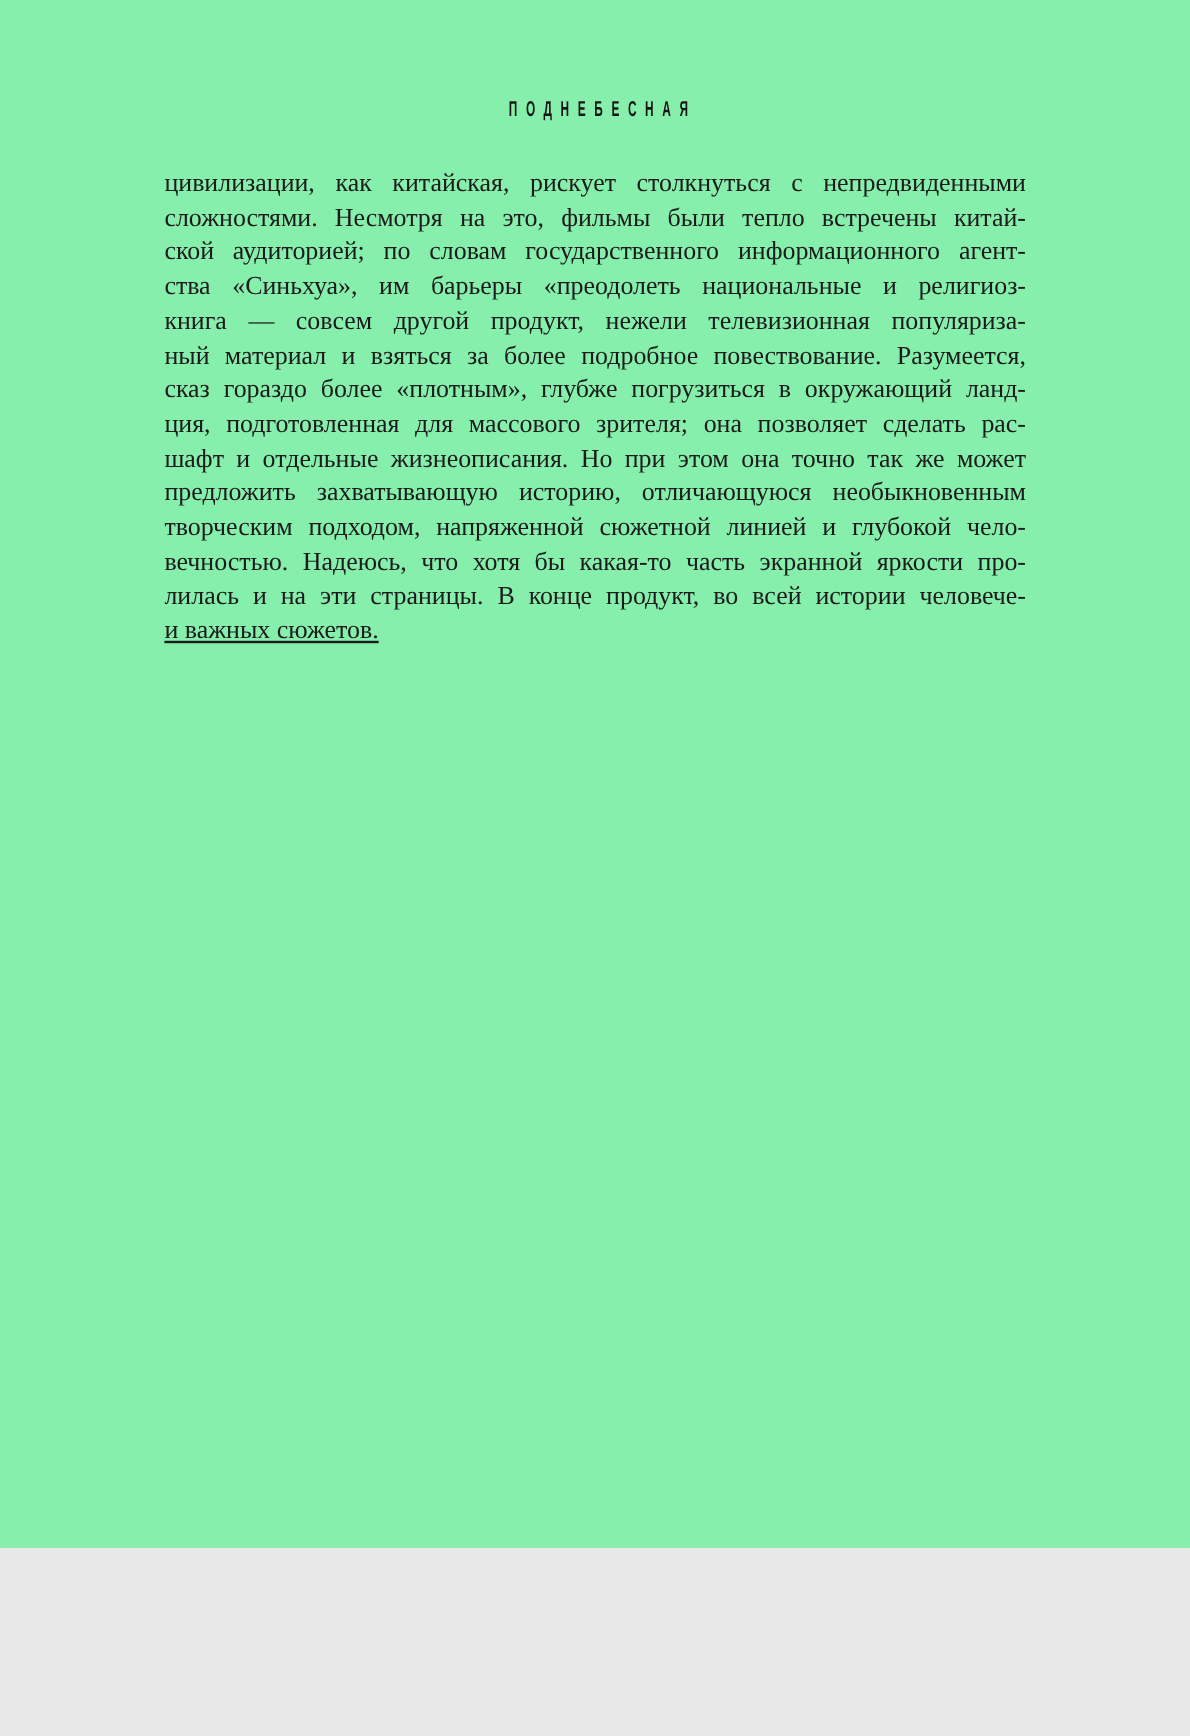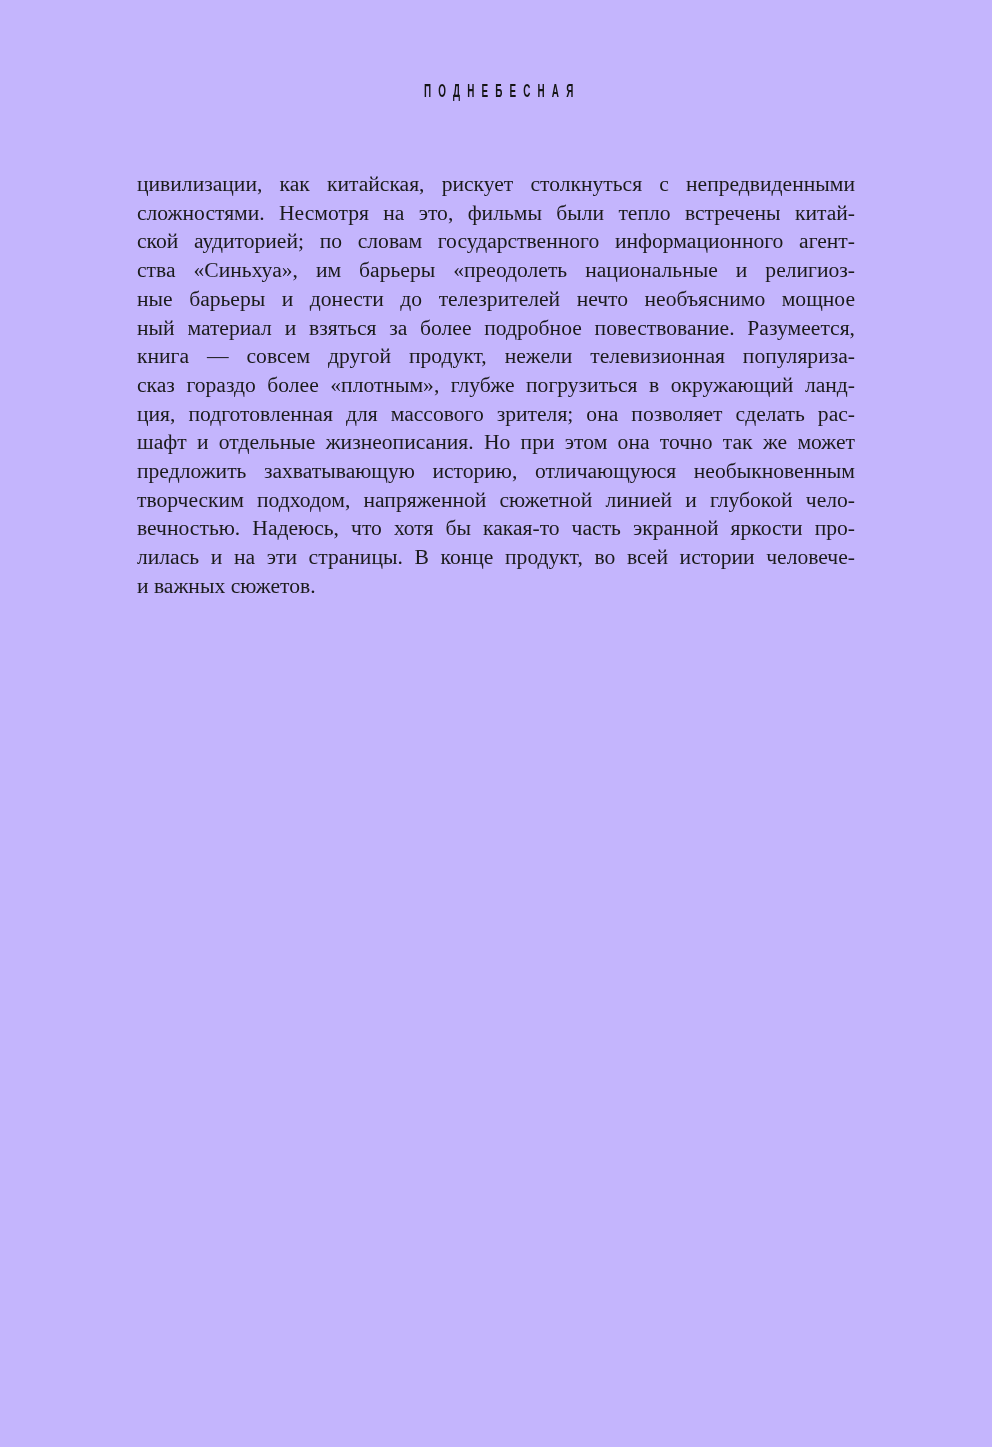--- a/index.html
+++ b/index.html
@@ -3,23 +3,23 @@
 <meta charset="utf-8">
 <style>
   html, body {
     margin: 0;
     padding: 0;
     background: #e8e8e8;
   }
   .page {
     position: relative;
     width: 992px;
-    height: 1447px;
+    height: 1290px;
     margin: 0 auto;
-    background: #c4b5fd;
+    background: #86efac;
     overflow: hidden;
     font-family: "Liberation Serif", "DejaVu Serif", serif;
     color: #1b1b1b;
   }
   .running-header {
     position: absolute;
     top: 80px;
     left: 0;
     width: 100%;
     text-align: center;
@@ -37,48 +37,47 @@
     color: #151515;
     white-space: nowrap;
   }
   .body-text {
     position: absolute;
     top: 138px;
     left: 137px;
     width: 718px;
     font-size: 21.6px;
     line-height: 28.7px;
-    margin-top: 32px;
   }
   .line {
     text-align: justify;
     text-align-last: justify;
     white-space: nowrap; 
   }
   .line.line-last {
     text-align-last: left;
+    text-decoration: underline;
   }
 </style>
 </head>
 <body>
 
 <div class="page">
 
   <div class="running-header">
     <span class="header-text">ПОДНЕБЕСНАЯ</span>
   </div>
 
   <div class="body-text">
       <div class="line">цивилизации, как китайская, рискует столкнуться с непредвиденными</div>
       <div class="line">сложностями. Несмотря на это, фильмы были тепло встречены китай-</div>
       <div class="line">ской аудиторией; по словам государственного информационного агент-</div>
       <div class="line">ства «Синьхуа», им барьеры «преодолеть национальные и религиоз-</div>
-      <div class="line">ные барьеры и донести до телезрителей нечто необъяснимо мощное</div>
+      <div class="line">книга — совсем другой продукт, нежели телевизионная популяриза-</div>
       <div class="line">ный материал и взяться за более подробное повествование. Разумеется,</div>
-      <div class="line">книга — совсем другой продукт, нежели телевизионная популяриза-</div>
       <div class="line">сказ гораздо более «плотным», глубже погрузиться в окружающий ланд-</div>
       <div class="line">ция, подготовленная для массового зрителя; она позволяет сделать рас-</div>
       <div class="line">шафт и отдельные жизнеописания. Но при этом она точно так же может</div>
       <div class="line">предложить захватывающую историю, отличающуюся необыкновенным</div>
       <div class="line">творческим подходом, напряженной сюжетной линией и глубокой чело-</div>
       <div class="line">вечностью. Надеюсь, что хотя бы какая-то часть экранной яркости про-</div>
       <div class="line">лилась и на эти страницы. В конце продукт, во всей истории человече-</div>
       <div class="line line-last">и важных сюжетов.</div>
     </div>
 

